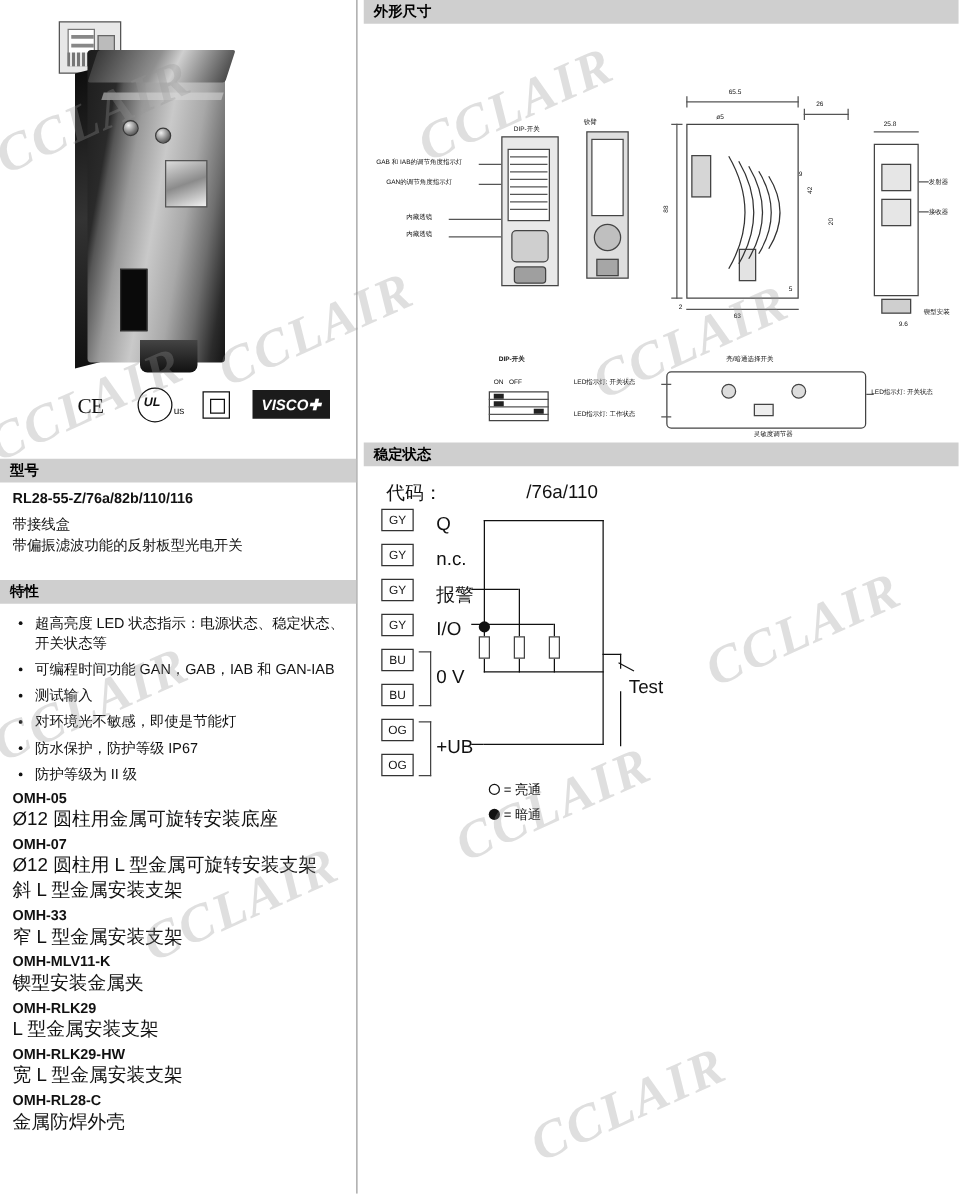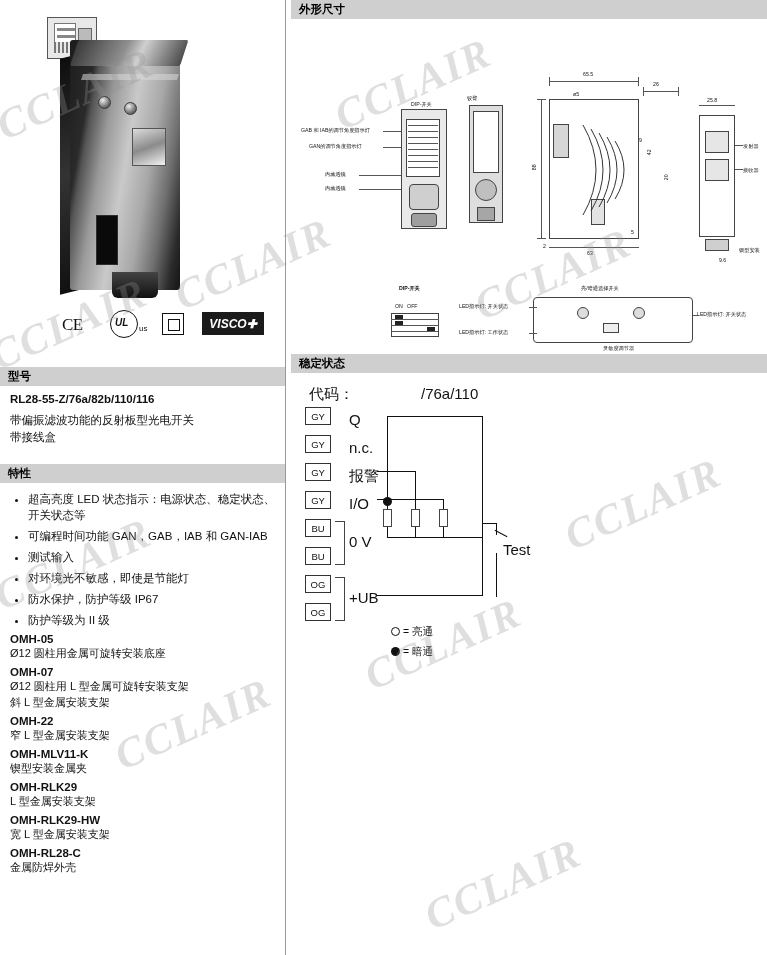--- a/index.html
+++ b/index.html
@@ -100,21 +100,21 @@
   .visco { position:absolute; left:140px; top:5px; width:62px; height:23px; background:#1b1b1b; color:#fff;
            font-size:12px; font-weight:bold; font-style:italic; display:flex;align-items:center;justify-content:center;letter-spacing:0px;}
   .model-code { font-weight:bold; font-size:11.5px; margin:7px 0 7px 10px; }
   .model-desc { margin-left:10px; line-height:17px; font-size:11.5px; }
 
   ul.feat { margin:8px 0 4px 0; padding-left:28px; }
   ul.feat li { margin-bottom:5px; line-height:16px; font-size:11.5px; }
 
   .acc-item { margin-left:10px; }
   .acc-name { font-weight:bold; font-size:11.5px; margin-top:5px;}
-  .acc-desc { font-size:11px; margin-top:1px; }
+  .acc-desc { font-size:15px; margin-top:1px; }
 
   
   .draw-box { position:relative; margin-left:6px; height:335px; }
   .tiny { font-size:5.2px; color:#111; position:absolute; line-height:1.25; white-space:nowrap; }
   .tiny.b { font-weight:bold; }
   .ln { position:absolute; background:#555; }
   .box { position:absolute; border:1px solid #444; }
 
   
   .elec { position:relative; margin-left:6px; height:290px; }
@@ -172,22 +172,22 @@
             <div class="txt">UL</div>
             <div class="us">us</div>
         </div>
         <div class="sq"></div>
         <div class="visco">VISCO✚</div>
       </div>
     </div>
 
     <div class="bar">型号</div>
     <div class="model-code">RL28-55-Z/76a/82b/110/116</div>
+    <div class="model-desc">带接线盒</div>
     <div class="model-desc">带偏振滤波功能的反射板型光电开关</div>
-    <div class="model-desc">带接线盒</div>
 
     <div class="bar" style="margin-top:18px">特性</div>
     <ul class="feat">
       <li>超高亮度 LED 状态指示：电源状态、稳定状态、开关状态等</li>
       <li>可编程时间功能 GAN，GAB，IAB 和 GAN-IAB</li>
       <li>测试输入</li>
       <li>对环境光不敏感，即使是节能灯</li>
       <li>防水保护，防护等级 IP67</li>
       <li>防护等级为 II 级</li>
     </ul>
@@ -198,21 +198,21 @@
         <div class="acc-desc">Ø12 圆柱用金属可旋转安装底座</div>
       </div>
       <div class="acc-item">
         <div class="acc-name">OMH-07</div>
         <div class="acc-desc">Ø12 圆柱用 L 型金属可旋转安装支架</div>
       </div>
       <div class="acc-item">
         <div class="acc-desc">斜 L 型金属安装支架</div>
       </div>
       <div class="acc-item">
-        <div class="acc-name">OMH-22</div>
+        <div class="acc-name">OMH-33</div>
         <div class="acc-desc">窄 L 型金属安装支架</div>
       </div>
       <div class="acc-item">
         <div class="acc-name">OMH-MLV11-K</div>
         <div class="acc-desc">锲型安装金属夹</div>
       </div>
       <div class="acc-item">
         <div class="acc-name">OMH-RLK29</div>
         <div class="acc-desc">L 型金属安装支架</div>
       </div>

